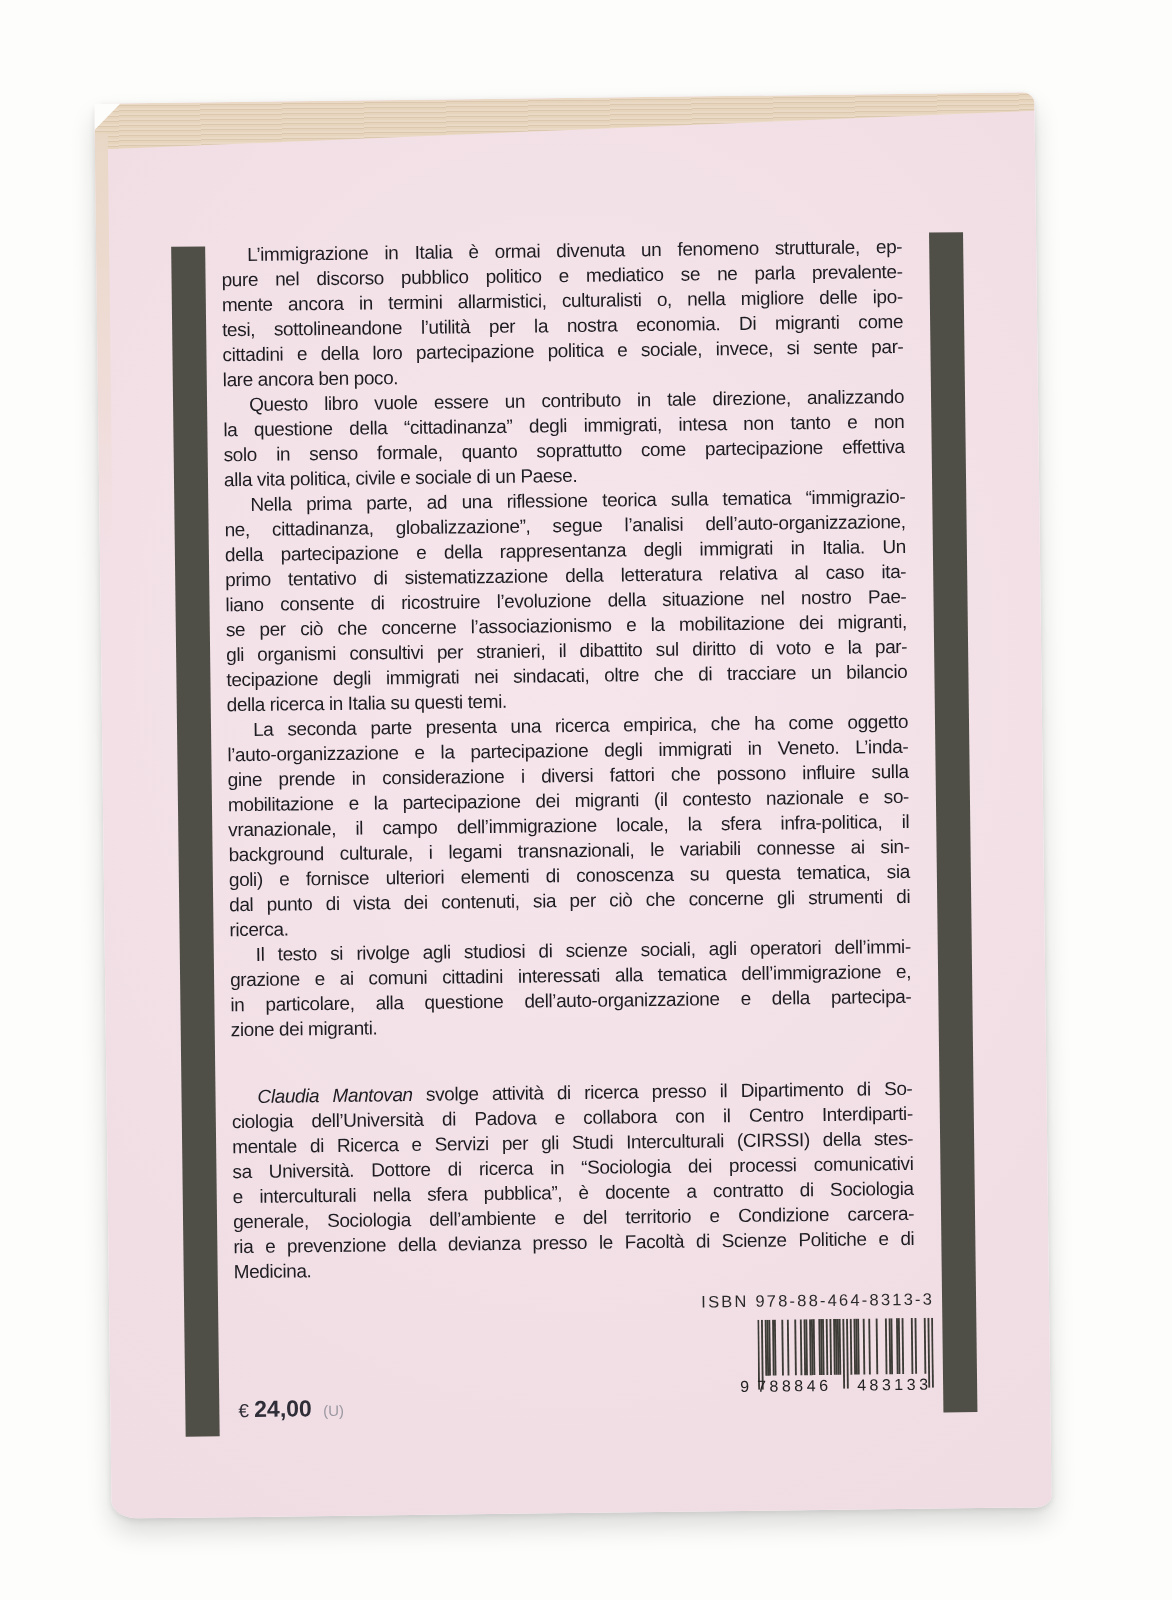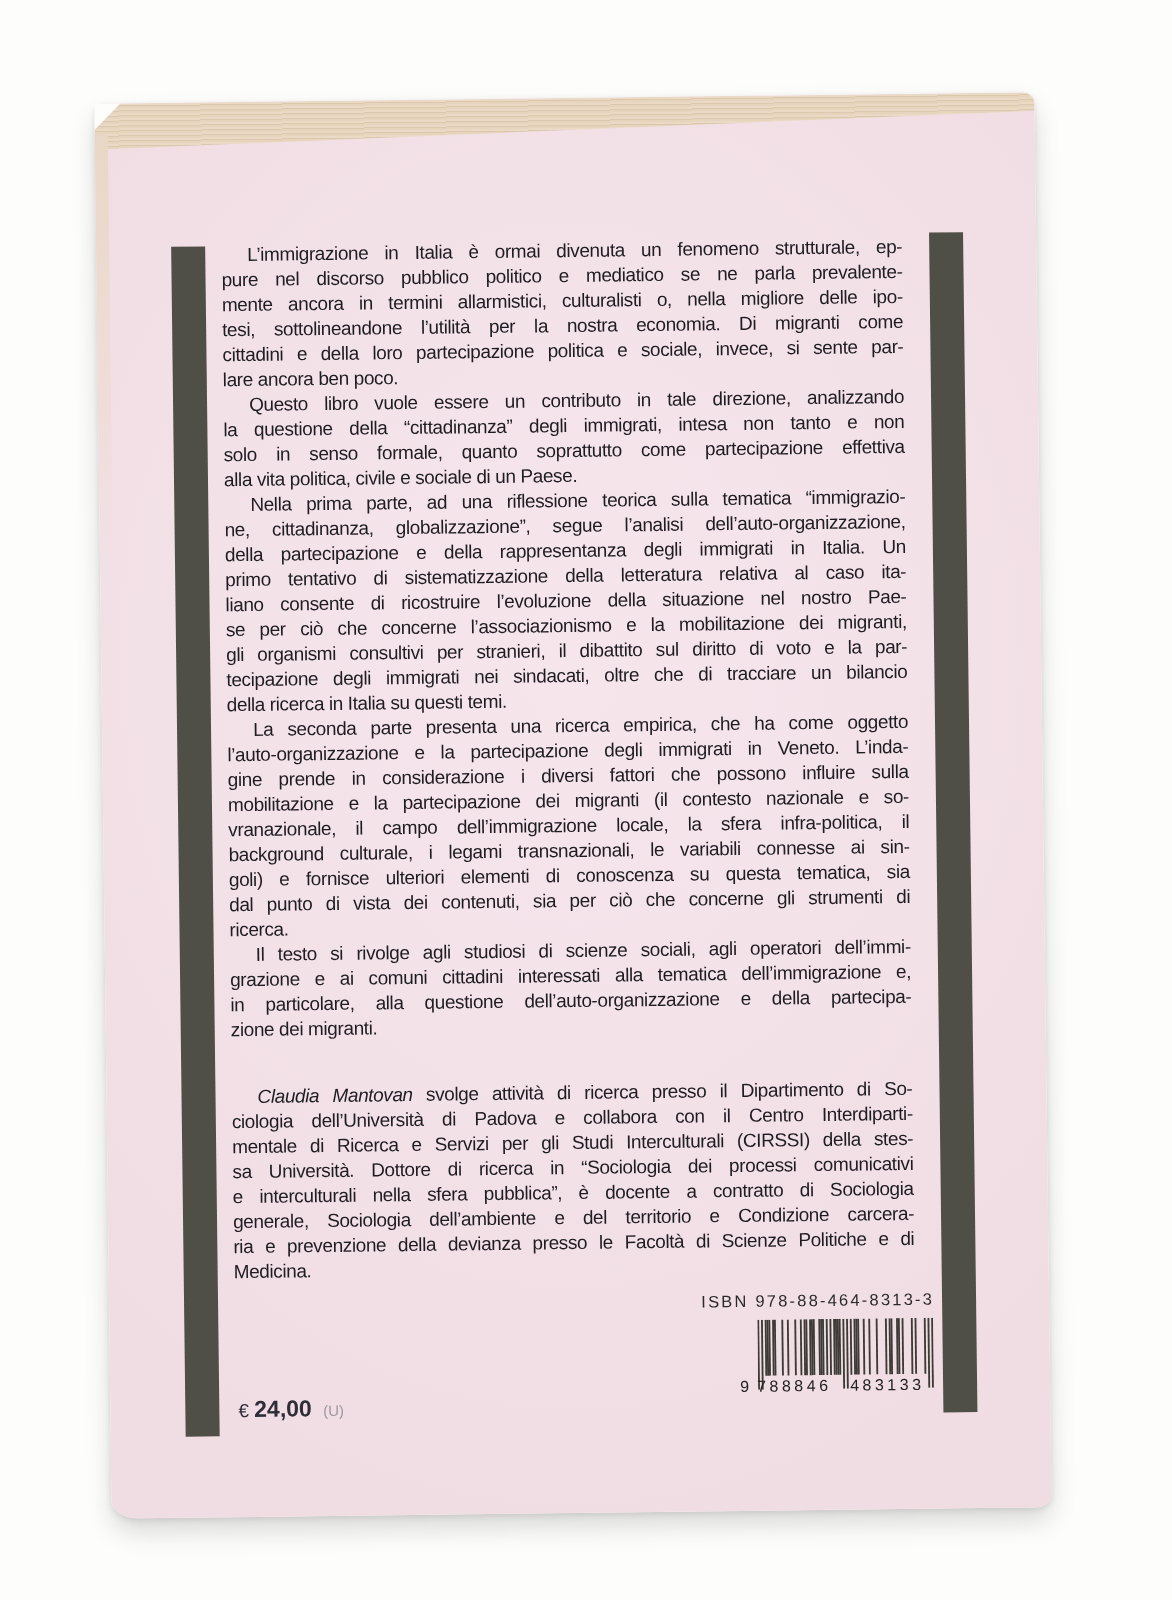--- a/index.html
+++ b/index.html
@@ -47,21 +47,21 @@
     position:absolute;right:115px;top:1196px;
     color:#2b2a2a;font-size:16.5px;letter-spacing:2.2px;white-space:nowrap;
   }
   .barcode{position:absolute;left:630px;top:1224px;width:210px;height:92px;}
   .barcode svg{position:absolute;left:18px;top:0;}
   .bc-digits{position:absolute;top:56px;left:0;width:210px;height:22px;
     font-size:16px;letter-spacing:3.5px;color:#222;}
   .bc-digits span{position:absolute;top:2px;}
   .bc-d1{left:0;}
   .bc-d2{left:17px;}
-  .bc-d3{left:110px;text-align:center;}
+  .bc-d3{left:117px;text-align:center;}
 
   .price{position:absolute;left:128px;top:1294px;color:#2f2e38;font-size:19px;white-space:nowrap;}
   .price .amt{font-weight:bold;font-size:23px;margin-top:32px;}
   .price .note{color:#9b98a0;font-size:15px;margin-left:6px;}
 </style>
 </head>
 <body>
 
 <div class="book">
   <div class="page-edges"></div>

